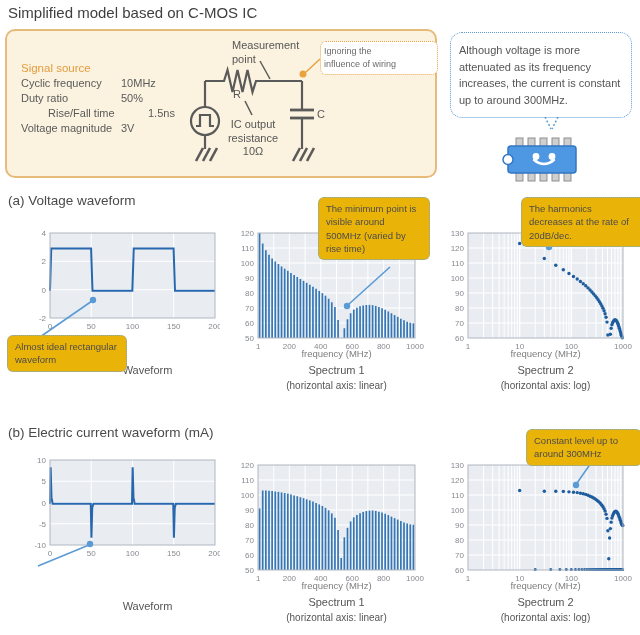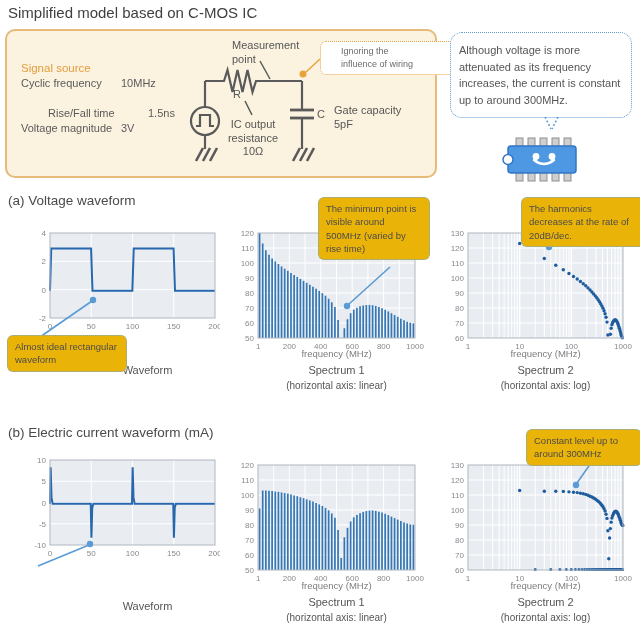--- a/index.html
+++ b/index.html
@@ -9,21 +9,21 @@
   #title{left:8px;top:4px;font-size:15px;color:#3f3f3f;}
   #model-box{left:5px;top:29px;width:428px;height:145px;background:#FBF3E0;
              border:2px solid #E6BA79;border-radius:10px;}
   #model-box .inner{position:absolute;inset:0;}
   #ss-head{left:14px;top:31px;font-size:11.5px;color:#E49C3D;}
   .ss-row{left:14px;width:200px;font-size:11px;color:#5a5a5a;}
   .ss-row .val{position:absolute;left:100px;}
   #circuit-svg{left:0;top:0;}
   .circ-label{font-size:11px;color:#565656;line-height:13.5px;}
   #wiring-callout{left:313px;top:10px;width:110px;background:#fff;border:1.5px dotted #E8A33D;
-                  border-radius:6px;padding:3px 20px;font-size:9px;color:#6b6b6b;line-height:13px;}
+                  border-radius:6px;padding:3px 3px;font-size:9px;color:#6b6b6b;line-height:13px;}
   #speech-bubble{left:450px;top:32px;width:164px;background:#fff;border:1.5px dotted #5B9BD5;
                  border-radius:12px;padding:9px 8px;font-size:11px;line-height:1.5;color:#555;}
   .section-head{left:8px;font-size:13.5px;color:#4a4a4a;}
   .caption{font-size:11px;color:#555;text-align:center;}
   .xlabel{font-size:9.5px;color:#7d7d7d;text-align:center;}
   .subcaption{font-size:10px;color:#555;text-align:center;}
   .callout{background:#eab308;border:1.5px dotted #6FA8DC;border-radius:6px;padding:4px 7px;
            font-size:9.5px;color:#4c4c4c;line-height:1.4;z-index:6;}
   .chart{z-index:1;}
   #overlay{left:0;top:0;z-index:5;pointer-events:none;}
@@ -65,44 +65,44 @@
         <line x1="238" y1="70" x2="245" y2="84" stroke="#5a5a5a" stroke-width="1.5"></line>
         <line x1="313" y1="28" x2="299" y2="41" stroke="#E8A33D" stroke-width="1.5"></line>
         <circle cx="296" cy="43" r="3.5" fill="#E8A33D"></circle>
       </svg>
 
       <div id="ss-head" class="abs">Signal source</div>
       <div class="abs ss-row" style="top:46px;">
         <span>Cyclic frequency</span>
         <span class="val">10MHz</span>
       </div>
+      <div class="abs ss-row" style="top:61px;">
+        <span>Duty ratio</span>
+        <span class="val">50%</span>
+      </div>
       <div class="abs ss-row" style="top:76px;margin-left:27px;">
         <span>Rise/Fall time</span>
         <span class="val">1.5ns</span>
       </div>
       <div class="abs ss-row" style="top:91px;">
         <span>Voltage magnitude</span>
         <span class="val">3V</span>
       </div>
 
       <div class="abs circ-label" style="left:225px;top:8px;">
         <div>Measurement</div>
         <div>point</div>
       </div>
       <div class="abs circ-label" style="left:226px;top:57px;">R</div>
       <div class="abs circ-label" style="left:206px;top:87px;width:80px;text-align:center;">
         <div>IC output</div>
         <div>resistance</div>
         <div>10Ω</div>
       </div>
       <div class="abs circ-label" style="left:310px;top:77px;">C</div>
-      <div class="abs circ-label" style="left:327px;top:73px;">
-        <div>Gate capacity</div>
-        <div>5pF</div>
-      </div>
       <div id="wiring-callout" class="abs">
         <div>Ignoring the</div>
         <div>influence of wiring</div>
       </div>
     </div>
   </div>
 
   <div id="speech-bubble" class="abs">Although voltage is more attenuated as its frequency increases, the current is constant up to around 300MHz.</div>
   <svg class="abs" style="left:495px;top:128px;" width="95" height="56">
     <g fill="#cfcfcf" stroke="#8f8f8f" stroke-width="1">

